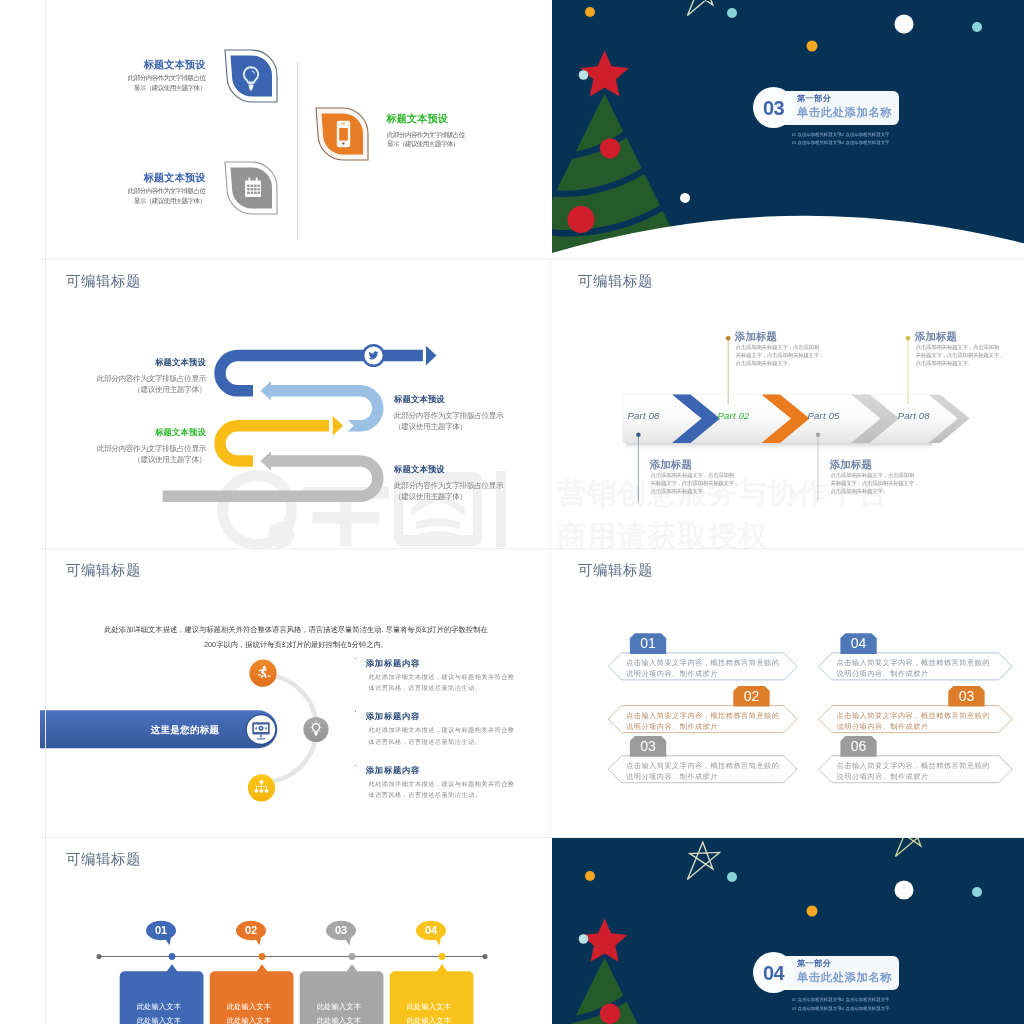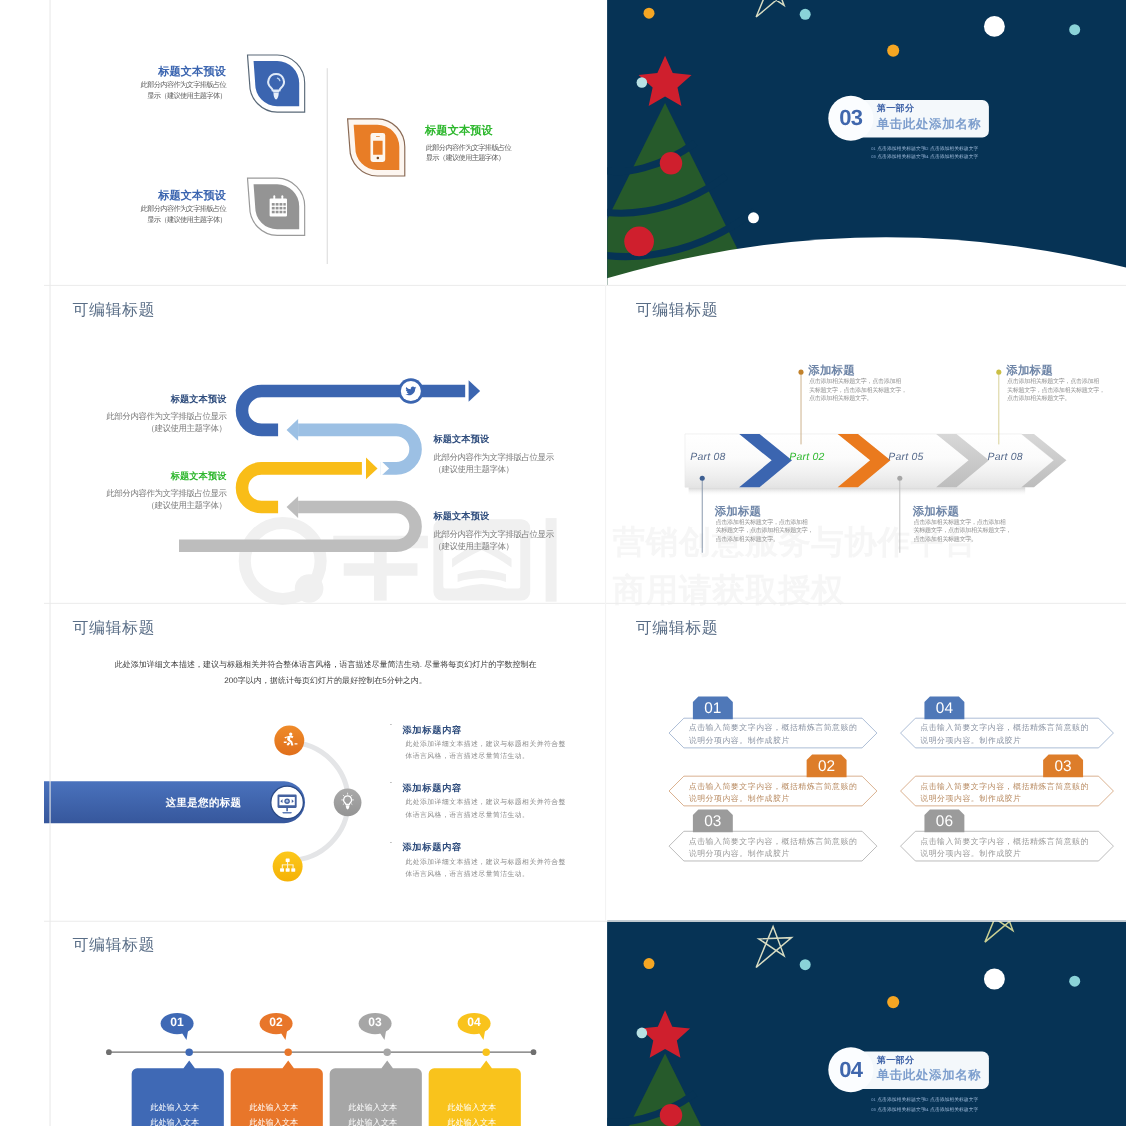--- a/index.html
+++ b/index.html
@@ -23,21 +23,21 @@
   .snk-b{position:absolute;font-size:7.7px;color:#7a7a7a;line-height:11.4px;letter-spacing:-0.4px;}
   
   .chv-t{position:absolute;font-weight:bold;font-size:10.4px;letter-spacing:.2px;}
   .chv-b{position:absolute;font-size:5.5px;color:#8f8f8f;line-height:8.2px;letter-spacing:-0.28px;}
   
   .cb-desc{position:absolute;font-size:7.3px;color:#3c3c3c;line-height:15px;text-align:center;}
   .cb-t{position:absolute;font-weight:bold;font-size:8.4px;color:#2f4d7d;letter-spacing:0.67px;}
   .cb-b{position:absolute;font-size:6.2px;color:#8a8a8a;line-height:11.2px;letter-spacing:0.44px;}
   
   .hx-n{position:absolute;font-size:14px;color:#fff;font-weight:normal;}
-  .hx-b{position:absolute;font-size:7.2px;line-height:11.2px;letter-spacing:0.48px;font-family:Liberation Serif, serif;}
+  .hx-b{position:absolute;font-size:7.2px;line-height:11.2px;letter-spacing:0.48px;}
   
   .tl-n{position:absolute;font-size:11px;color:#fff;font-weight:bold;}
   .tl-b{position:absolute;font-size:7.4px;line-height:1.85;color:#fff;}
   .wm{position:absolute;pointer-events:none;text-decoration:underline;}
 </style>
 </head>
 <body>
 
 <div id="page">
 
@@ -290,21 +290,21 @@
 关标题文字，点击添加相关标题文字，
 点击添加相关标题文字。</div>
     <div class="chv-t" style="left:362.8px;top:70.5px;color:#6f86a8;">添加标题</div>
     <div class="chv-b" style="left:363.5px;top:83.5px;width:100px;white-space:pre;">点击添加相关标题文字，点击添加相
 关标题文字，点击添加相关标题文字，
 点击添加相关标题文字。</div>
   </div>
 
   <div class="slide" id="s5" style="left:0;top:548px;width:512px;height:289px;">
     <div class="sld-title" style="left:26px;top:13px;font-size:14.5px;color:#5a6e87;">可编辑标题</div>
-    <div class="cb-desc" style="left:50px;top:48px;width:412px;white-space:pre;">此处添加详细文本描述，建议与标题相关并符合整体语言风格，语言描述尽量简洁生动. 尽量将每页幻灯片的字数控制在
+    <div class="cb-desc" style="left:50px;top:74px;width:412px;white-space:pre;">此处添加详细文本描述，建议与标题相关并符合整体语言风格，语言描述尽量简洁生动. 尽量将每页幻灯片的字数控制在
 200字以内，据统计每页幻灯片的最好控制在5分钟之内。</div>
     <svg width="512" height="289" viewBox="0 0 512 289" style="position:absolute;left:0;top:0;">
       <defs>
         <linearGradient id="pillg" x1="0" y1="0" x2="0" y2="1">
           <stop offset="0" stop-color="#4a72bd"></stop>
             <stop offset="1" stop-color="#36579c"></stop>
         </linearGradient>
         <linearGradient id="org" x1="0" y1="0" x2="0" y2="1">
           <stop offset="0" stop-color="#ef8b2a"></stop>
             <stop offset="1" stop-color="#e06f1b"></stop>

